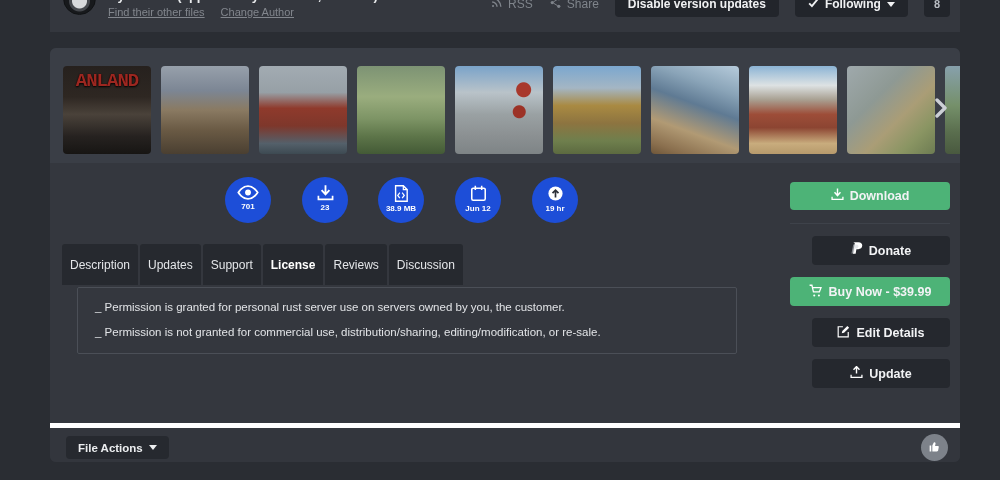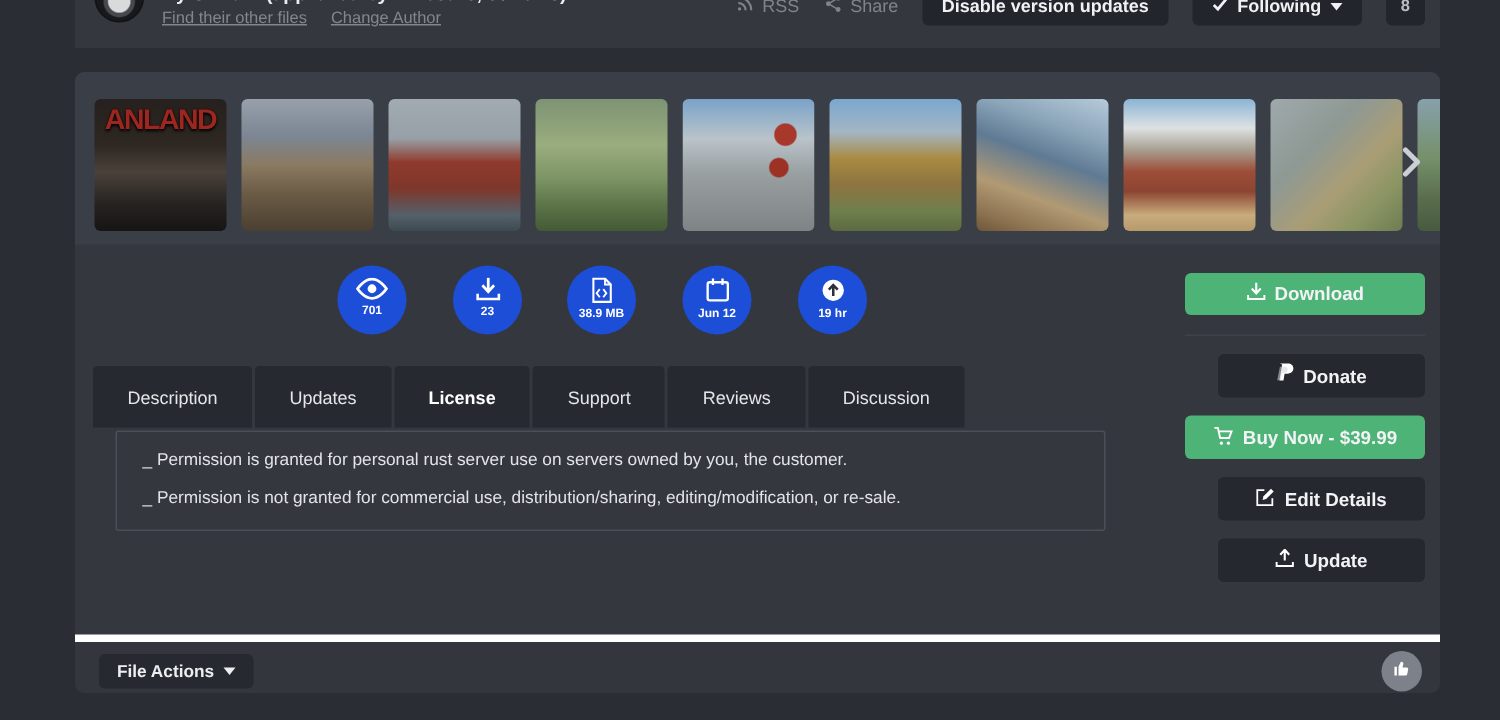--- a/index.html
+++ b/index.html
@@ -21,21 +21,21 @@
   .tb-btn.small { padding:6px 10px; color:#b9bdc3; font-size:11px; }
   .caret { width:0; height:0; border-left:4px solid transparent; border-right:4px solid transparent; border-top:5px solid currentColor; display:inline-block; }
 
   
   .card { position:absolute; left:50px; top:48px; width:910px; height:414px; background:#34373e; border-radius:6px; overflow:hidden; }
 
   .carousel { position:relative; width:100%; height:115px; background:#3a3e46; }
   .thumbs { position:absolute; left:13px; top:18px; display:flex; gap:10px; }
   .thumb { width:88px; height:88px; border-radius:4px; flex:0 0 auto; cursor:pointer; position:relative; overflow:hidden; }
   .thumb-label { position:absolute; top:4px; left:0; right:0; text-align:center; font-weight:800; font-size:19px; letter-spacing:-1px;
-                 color:#9c2720; text-shadow:0 1px 2px #000, 0 0 1px #300; font-family:Liberation Sans, sans-serif; }
+                 color:#9c2720; text-shadow:0 1px 2px #000, 0 0 1px #300; font-family:Liberation Mono, monospace; }
   .t1 { background:linear-gradient(180deg,#26211e 0%,#2e2722 35%,#4a423a 55%,#262220 80%,#171513 100%); }
   .t2 { background:linear-gradient(180deg,#97a0ab 0%,#7c8694 28%,#8a7a62 50%,#6b5b45 72%,#4a3f31 100%); }
   .t3 { background:linear-gradient(180deg,#a2abb2 0%,#97a0a6 30%,#8f3a2c 48%,#7e372b 68%,#54606a 88%,#3d4a52 100%); }
   .t4 { background:linear-gradient(180deg,#7d9374 0%,#9aad7e 35%,#7d9465 60%,#5d7549 80%,#435a36 100%); }
   .t5 { background:radial-gradient(circle 8px at 78% 27%, #a8382c 0 7px, rgba(0,0,0,0) 8px),
                radial-gradient(circle 7px at 73% 52%, #9c3226 0 6px, rgba(0,0,0,0) 7px),
                linear-gradient(180deg,#7aa3c9 0%,#b9c3c9 30%,#9aa1a3 55%,#8c9193 78%,#7e8486 100%); }
   .t6 { background:linear-gradient(180deg,#7ba7cf 0%,#a4b6c4 25%,#a98a42 45%,#8d7440 65%,#6f7f4d 85%,#5c6a40 100%); }
   .t7 { background:linear-gradient(200deg,#b6cbdb 0%,#8aa4b8 25%,#5f7a93 45%,#b19a74 70%,#8a6f4e 90%,#6e5639 100%); }
   .t8 { background:linear-gradient(180deg,#8cb4d5 0%,#dde2e3 22%,#a9a193 38%,#9d4d38 55%,#8c4532 70%,#c8ac7d 88%,#b79a6c 100%); }
@@ -45,21 +45,21 @@
                 color:#ccd0d6; cursor:pointer; }
 
   
   .stat-circle { position:absolute; width:46px; height:46px; border-radius:50%; background:#1d4ed8; top:129px;
                  display:flex; flex-direction:column; align-items:center; justify-content:flex-start; padding-top:8px; }
   .stat-circle svg { display:block; }
   .stat-value { font-size:8px; font-weight:bold; color:#fff; margin-top:2px; white-space:nowrap; }
 
   
   .tabs { position:absolute; left:12px; top:196px; display:flex; gap:2px; }
-  .tab { background:#26292f; color:#e4e6e9; font-size:12px; padding:0 23px; height:41px; display:flex; align-items:center;
+  .tab { background:#26292f; color:#e4e6e9; font-size:12px; padding:0 8px; height:41px; display:flex; align-items:center;
          border-radius:3px 3px 0 0; cursor:pointer; white-space:nowrap; }
   .tab.active { font-weight:bold; color:#ffffff; }
 
   
   .license-box { position:absolute; left:27px; top:239px; width:660px; height:67px; border:1px solid #4b4f57; border-radius:2px;
                  padding:13px 17px; color:#e2e4e7; font-size:11.5px; }
   .license-box p { margin:0 0 13px 0; }
 
   
   .sidebar { position:absolute; left:740px; top:134px; width:160px; display:flex; flex-direction:column; }
@@ -189,22 +189,22 @@
             <circle cx="12" cy="12" r="10" fill="#fff"></circle>
             <path d="M12 17.5V8M7.8 11.5L12 7.2l4.2 4.3" fill="none" stroke="#2d3037" stroke-width="2.4"></path>
           </svg>
         </span>
       <span class="stat-value">19 hr</span>
     </div>
 
     <div class="tabs">
       <div class="tab">Description</div>
       <div class="tab">Updates</div>
+      <div class="tab">Support</div>
       <div class="tab active">License</div>
-      <div class="tab">Support</div>
       <div class="tab">Reviews</div>
       <div class="tab">Discussion</div>
     </div>
 
     <div class="license-box">
       <p>_ Permission is granted for personal rust server use on servers owned by you, the customer.</p>
       <p>_ Permission is not granted for commercial use, distribution/sharing, editing/modification, or re-sale.</p>
     </div>
 
     <div class="sidebar">

